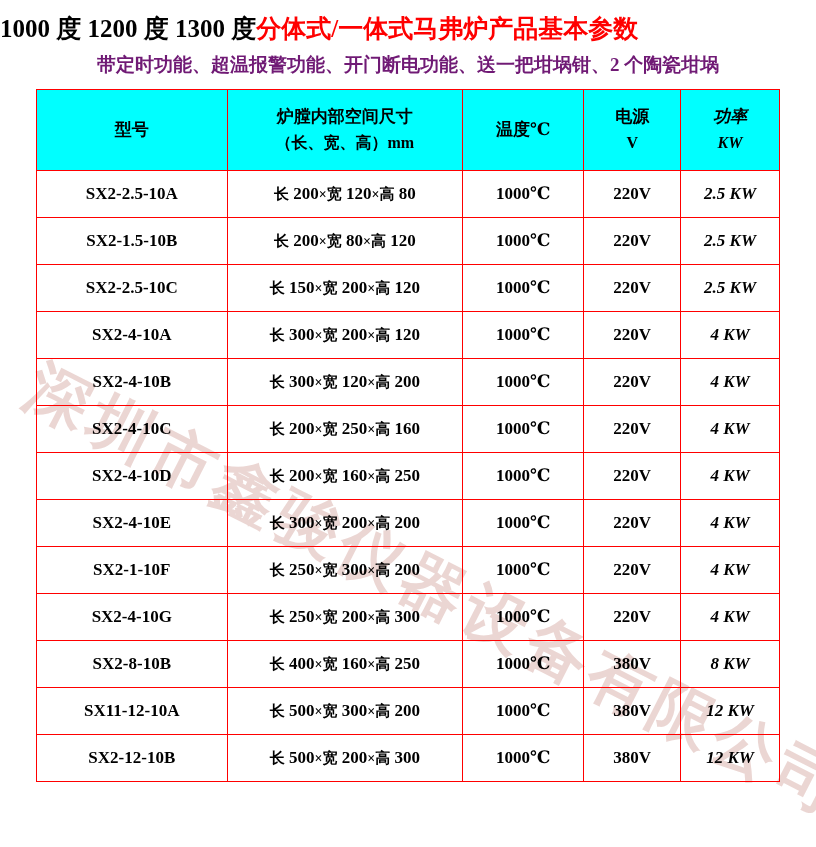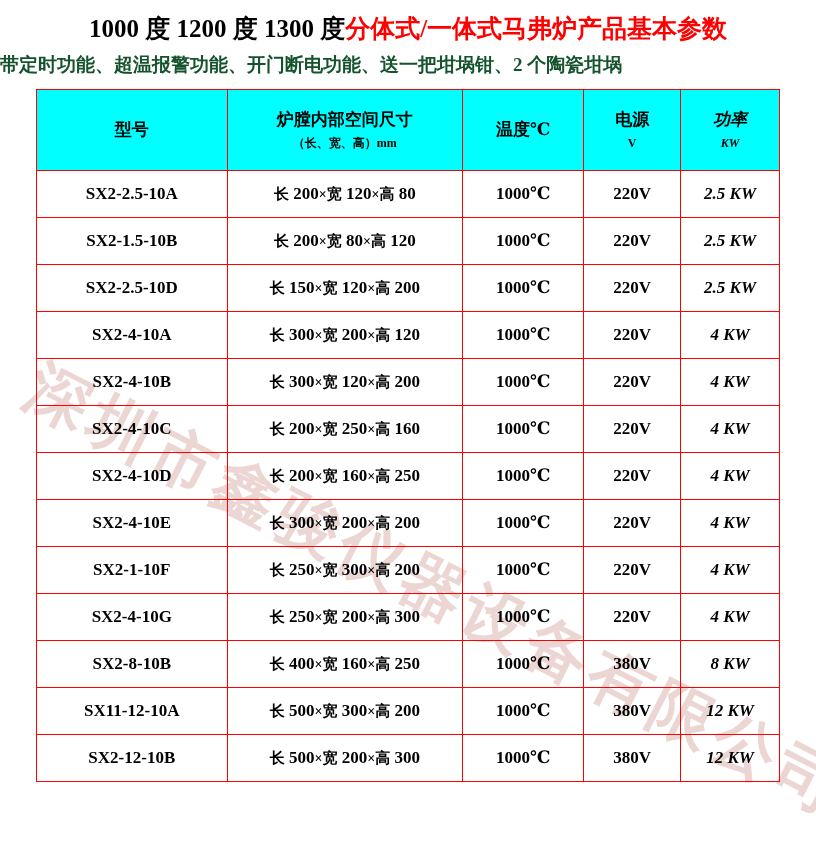--- a/index.html
+++ b/index.html
@@ -42,35 +42,36 @@
     font-weight: bold;
     letter-spacing: 6px;
     color: rgba(190, 120, 110, 0.30);
     transform: rotate(27deg);
     transform-origin: 0 0;
     white-space: nowrap;
     text-shadow: 1px 1px 0 rgba(255,255,255,0.25);
   }
   
   .title {
-    text-align: center;
+    text-align: left;
     font-size: 25px;
     font-weight: bold;
     margin: 14px 0 0 0;
     line-height: 1.2;
     position: relative;
     z-index: 10;
     white-space: nowrap;
   }
   .title .black { color: #000000; }
   .title .red { color: #ff0000; }
   .subtitle {
+    text-align: center;
     font-size: 19px;
     font-weight: bold;
-    color: #14532d;
+    color: #701a75;
     margin: 10px 0 12px 0;
     line-height: 1.2;
     position: relative;
     z-index: 10;
     white-space: nowrap;
   }
   
   .table-wrap {
     position: relative;
     z-index: 10;
@@ -93,21 +94,21 @@
     padding: 0;
   }
   thead td {
     background: #00ffff;
     font-size: 17px;
     height: 80px;
     line-height: 1.55;
   }
   thead td .hdr-sub {
     display: block;
-    font-size: 12px;
+    font-size: 16px;
   }
   tbody td {
     height: 46px;
     font-size: 17px;
     background: transparent;
   }
   td.c-model { width: 186px; font-size: 17px; }
   td.c-dim   { width: 230px; font-size: 17px; margin-left: 29px; }
   td.c-temp  { width: 118px; font-size: 17px; }
   td.c-volt  { width: 94px;  font-size: 17px; margin-top: 35px; }
@@ -164,22 +165,22 @@
             <td class="c-pow">2.5 KW</td>
           </tr>
           <tr>
             <td class="c-model">SX2-1.5-10B</td>
             <td class="c-dim"><span class="dim-label">长</span><span class="dim-num"> 200</span><span class="x-sym">×</span><span class="dim-label">宽</span><span class="dim-num"> 80</span><span class="x-sym">×</span><span class="dim-label">高</span><span class="dim-num"> 120</span></td>
             <td class="c-temp">1000℃</td>
             <td class="c-volt">220V</td>
             <td class="c-pow">2.5 KW</td>
           </tr>
           <tr>
-            <td class="c-model">SX2-2.5-10D</td>
-            <td class="c-dim"><span class="dim-label">长</span><span class="dim-num"> 150</span><span class="x-sym">×</span><span class="dim-label">宽</span><span class="dim-num"> 120</span><span class="x-sym">×</span><span class="dim-label">高</span><span class="dim-num"> 200</span></td>
+            <td class="c-model">SX2-2.5-10C</td>
+            <td class="c-dim"><span class="dim-label">长</span><span class="dim-num"> 150</span><span class="x-sym">×</span><span class="dim-label">宽</span><span class="dim-num"> 200</span><span class="x-sym">×</span><span class="dim-label">高</span><span class="dim-num"> 120</span></td>
             <td class="c-temp">1000℃</td>
             <td class="c-volt">220V</td>
             <td class="c-pow">2.5 KW</td>
           </tr>
           <tr>
             <td class="c-model">SX2-4-10A</td>
             <td class="c-dim"><span class="dim-label">长</span><span class="dim-num"> 300</span><span class="x-sym">×</span><span class="dim-label">宽</span><span class="dim-num"> 200</span><span class="x-sym">×</span><span class="dim-label">高</span><span class="dim-num"> 120</span></td>
             <td class="c-temp">1000℃</td>
             <td class="c-volt">220V</td>
             <td class="c-pow">4 KW</td>

